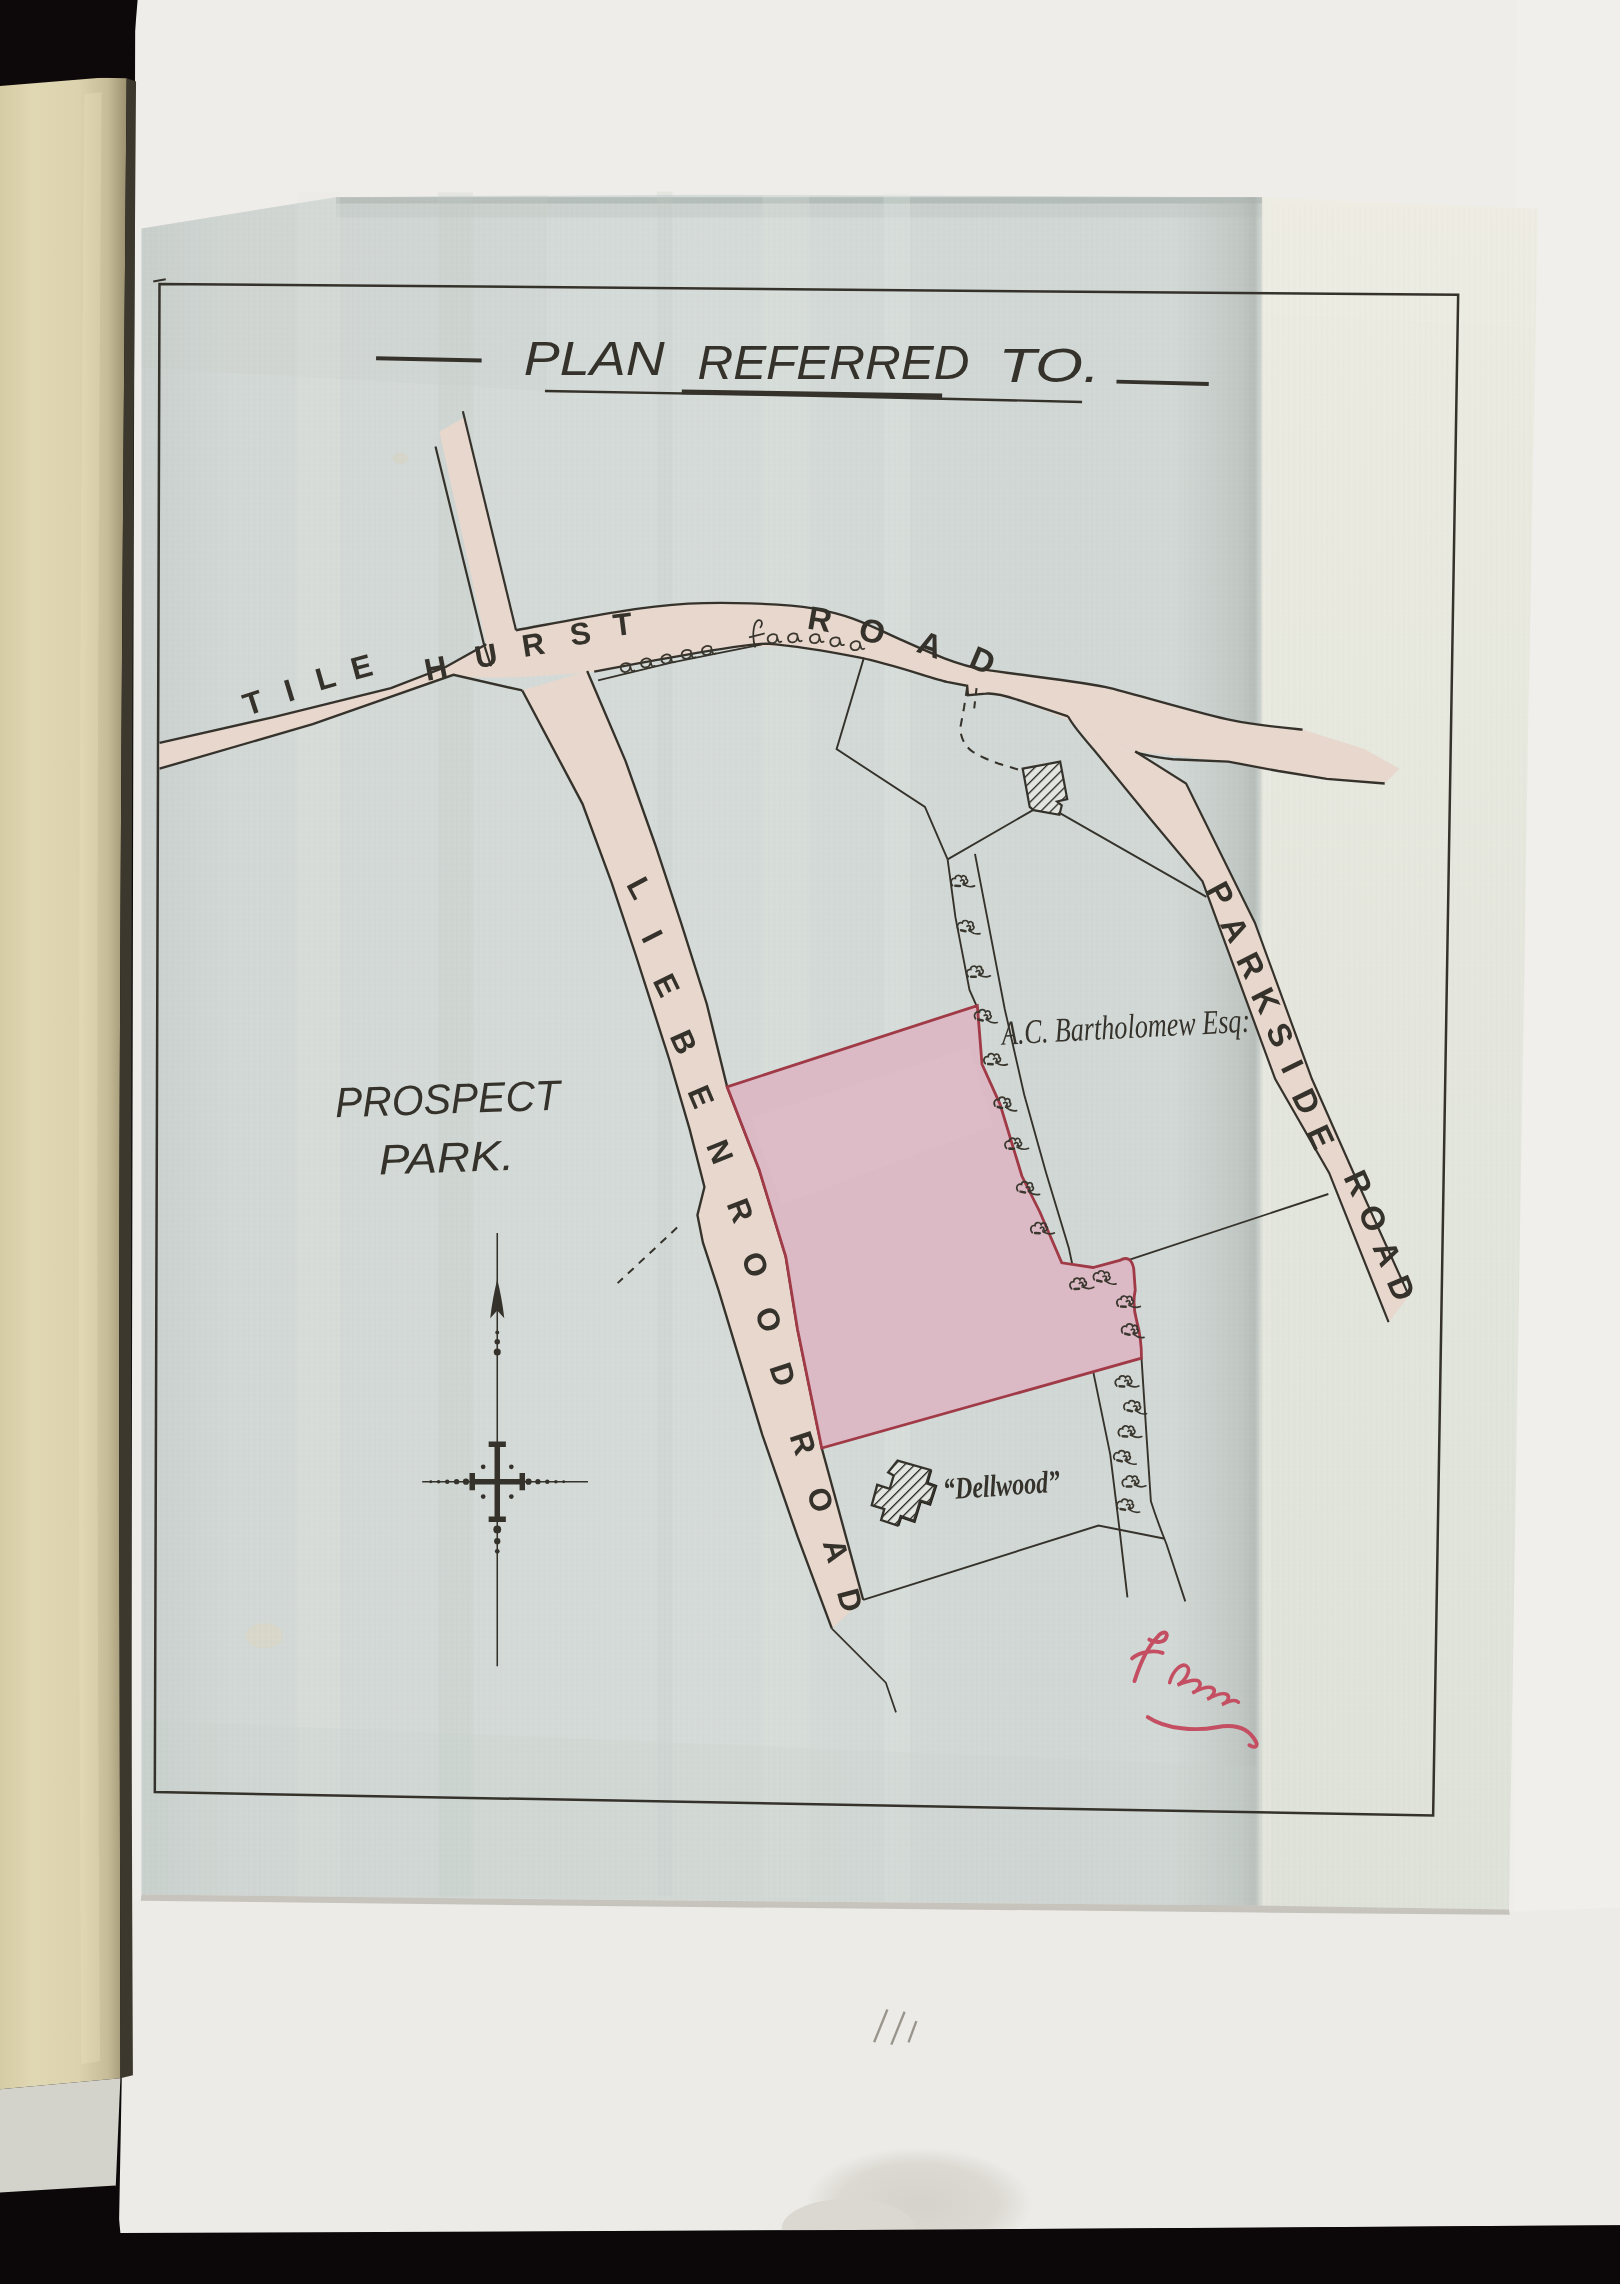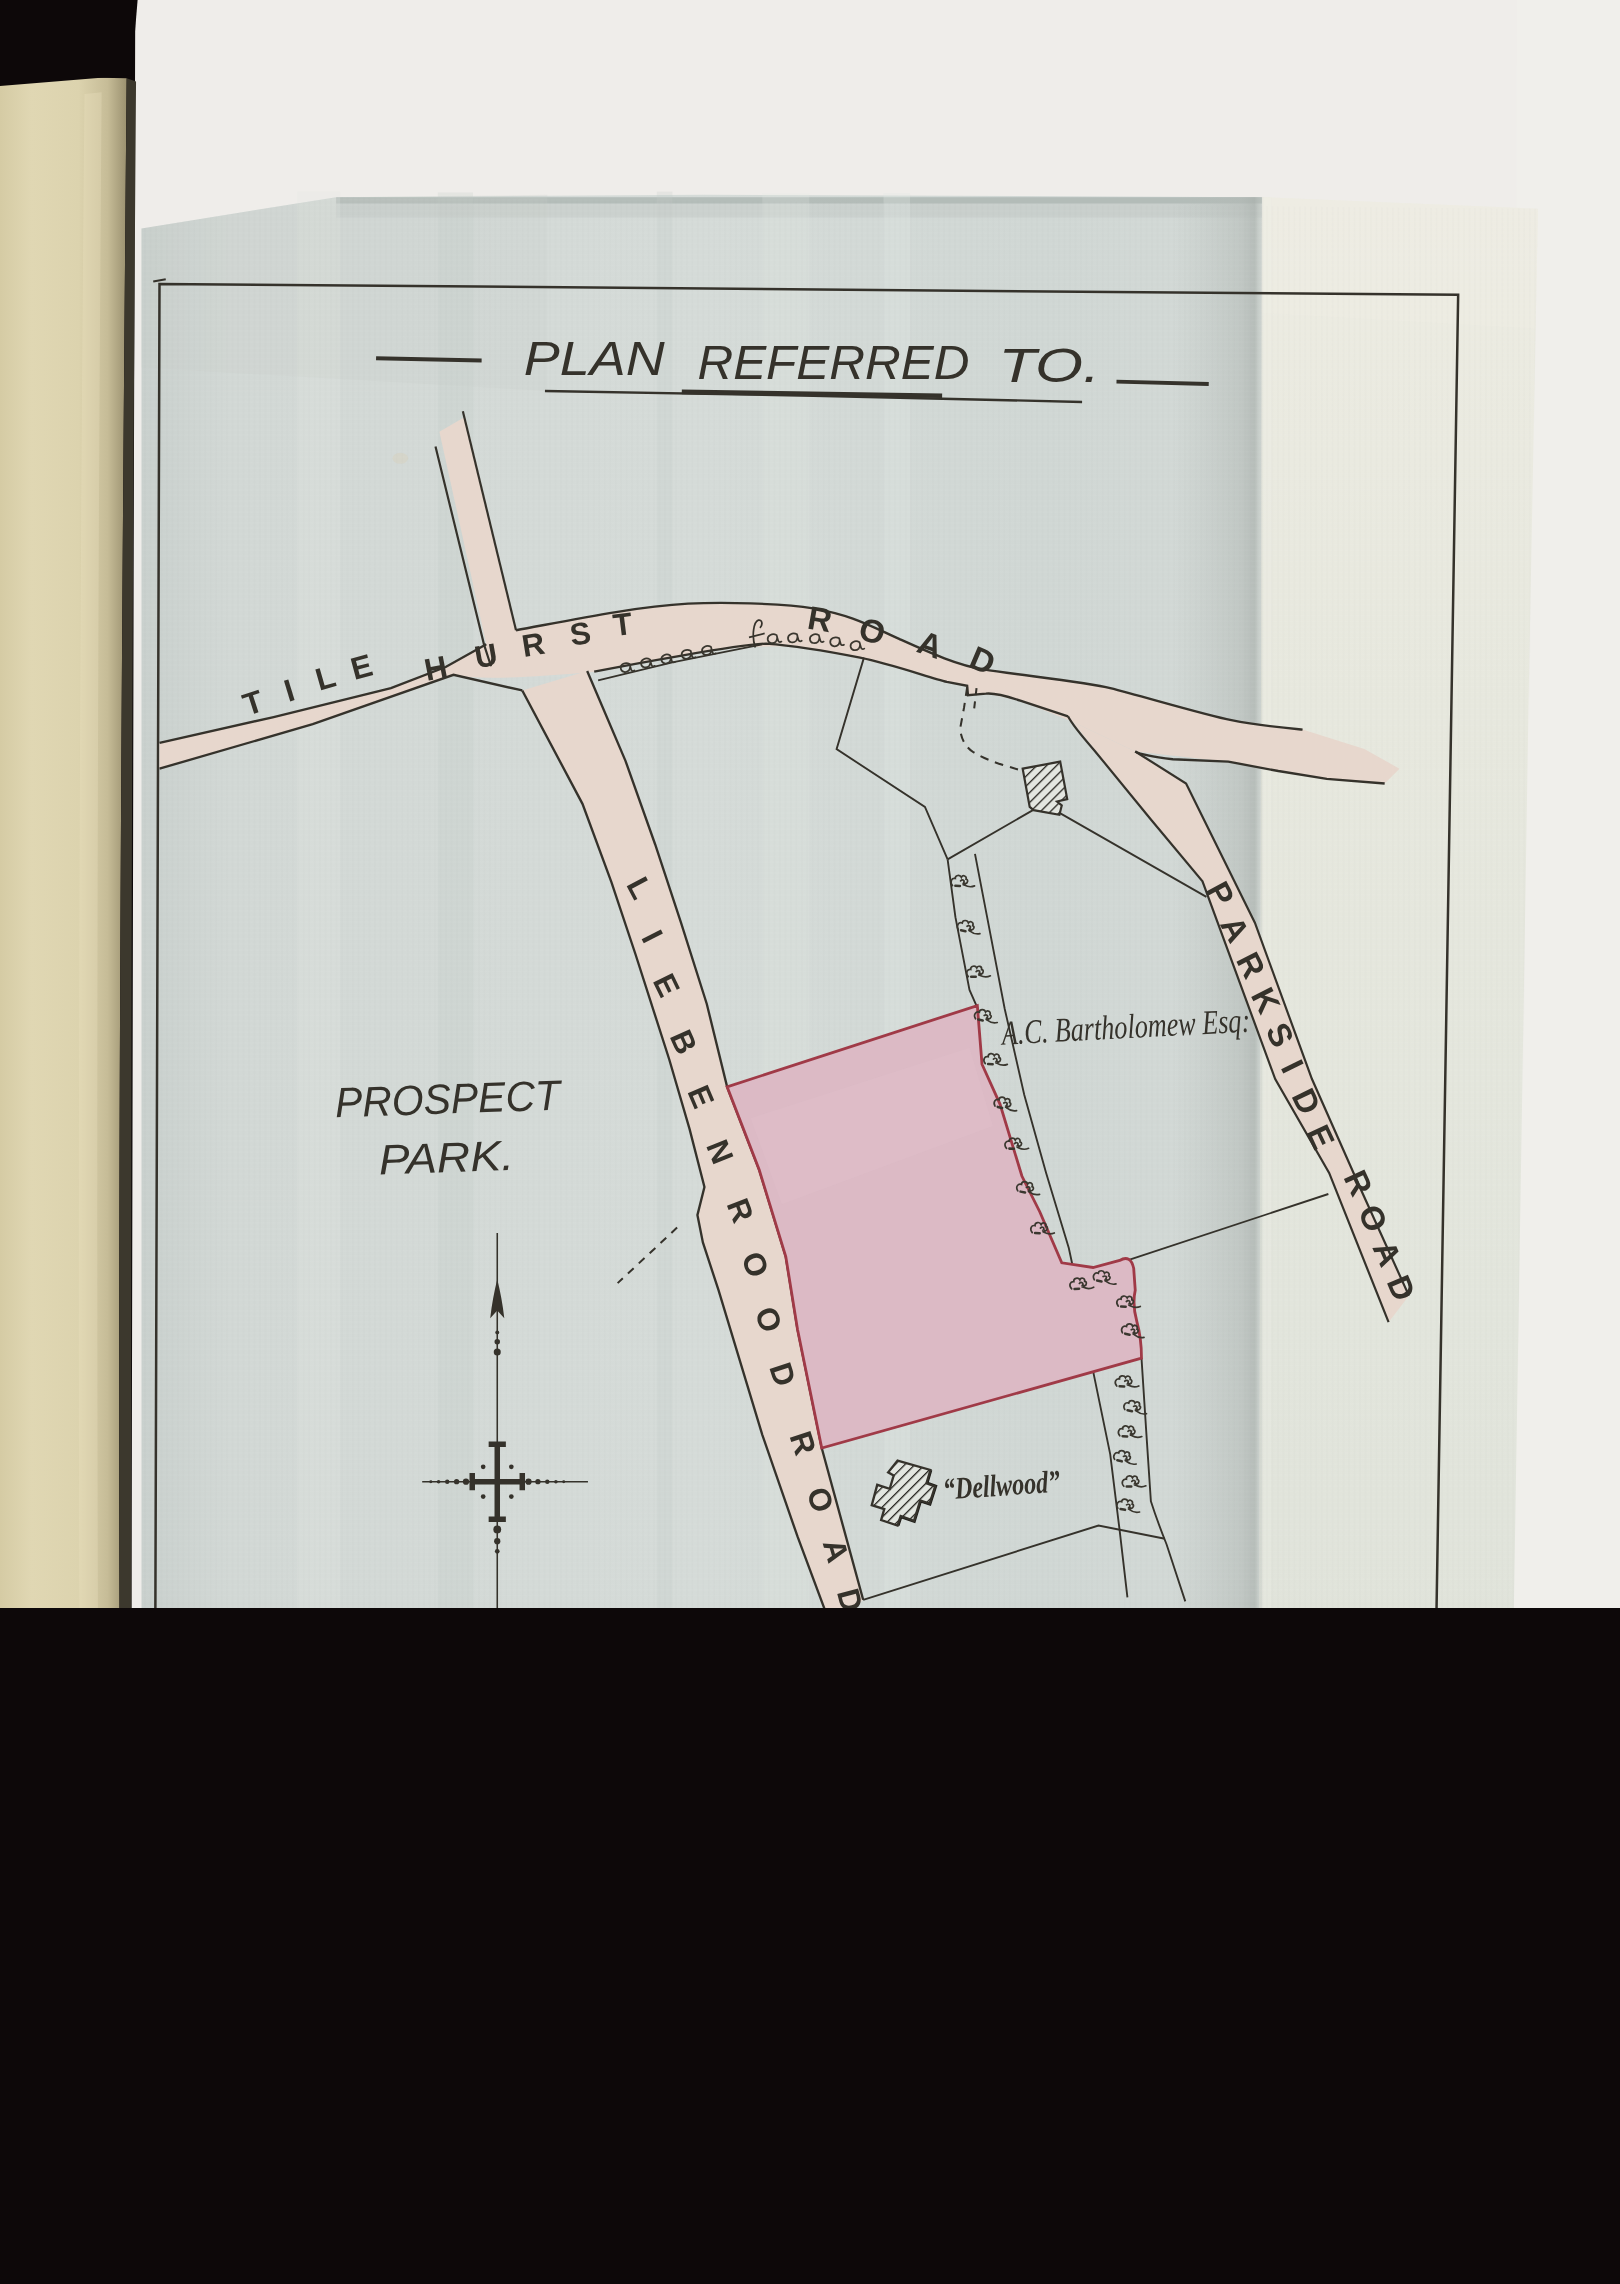--- a/index.html
+++ b/index.html
@@ -1,14 +1,14 @@
 <!DOCTYPE html>
 <html style="font-size:12.5px"><head><meta charset="utf-8"><style>
 html,body{margin:0;padding:0;background:#0d0809;}
-#page{position:relative;width:1620px;height:1608px;overflow:hidden;background:#0d0809;}
+#page{position:relative;width:1620px;height:2284px;overflow:hidden;background:#0d0809;}
 svg{position:absolute;top:0;left:0;}
 </style></head><body>
 <div id="page">
     <svg width="1620" height="2284" viewBox="0 0 2072 2921">
 <defs>
 <pattern id="hatch" width="9" height="9" patternUnits="userSpaceOnUse" patternTransform="rotate(45)">
           <rect width="9" height="9" fill="#e3e6e0"></rect>
           <line x1="0" y1="0" x2="0" y2="9" stroke="#2c2a25" stroke-width="3.4"></line>
         </pattern>
 <pattern id="linen" width="7" height="7" patternUnits="userSpaceOnUse">

